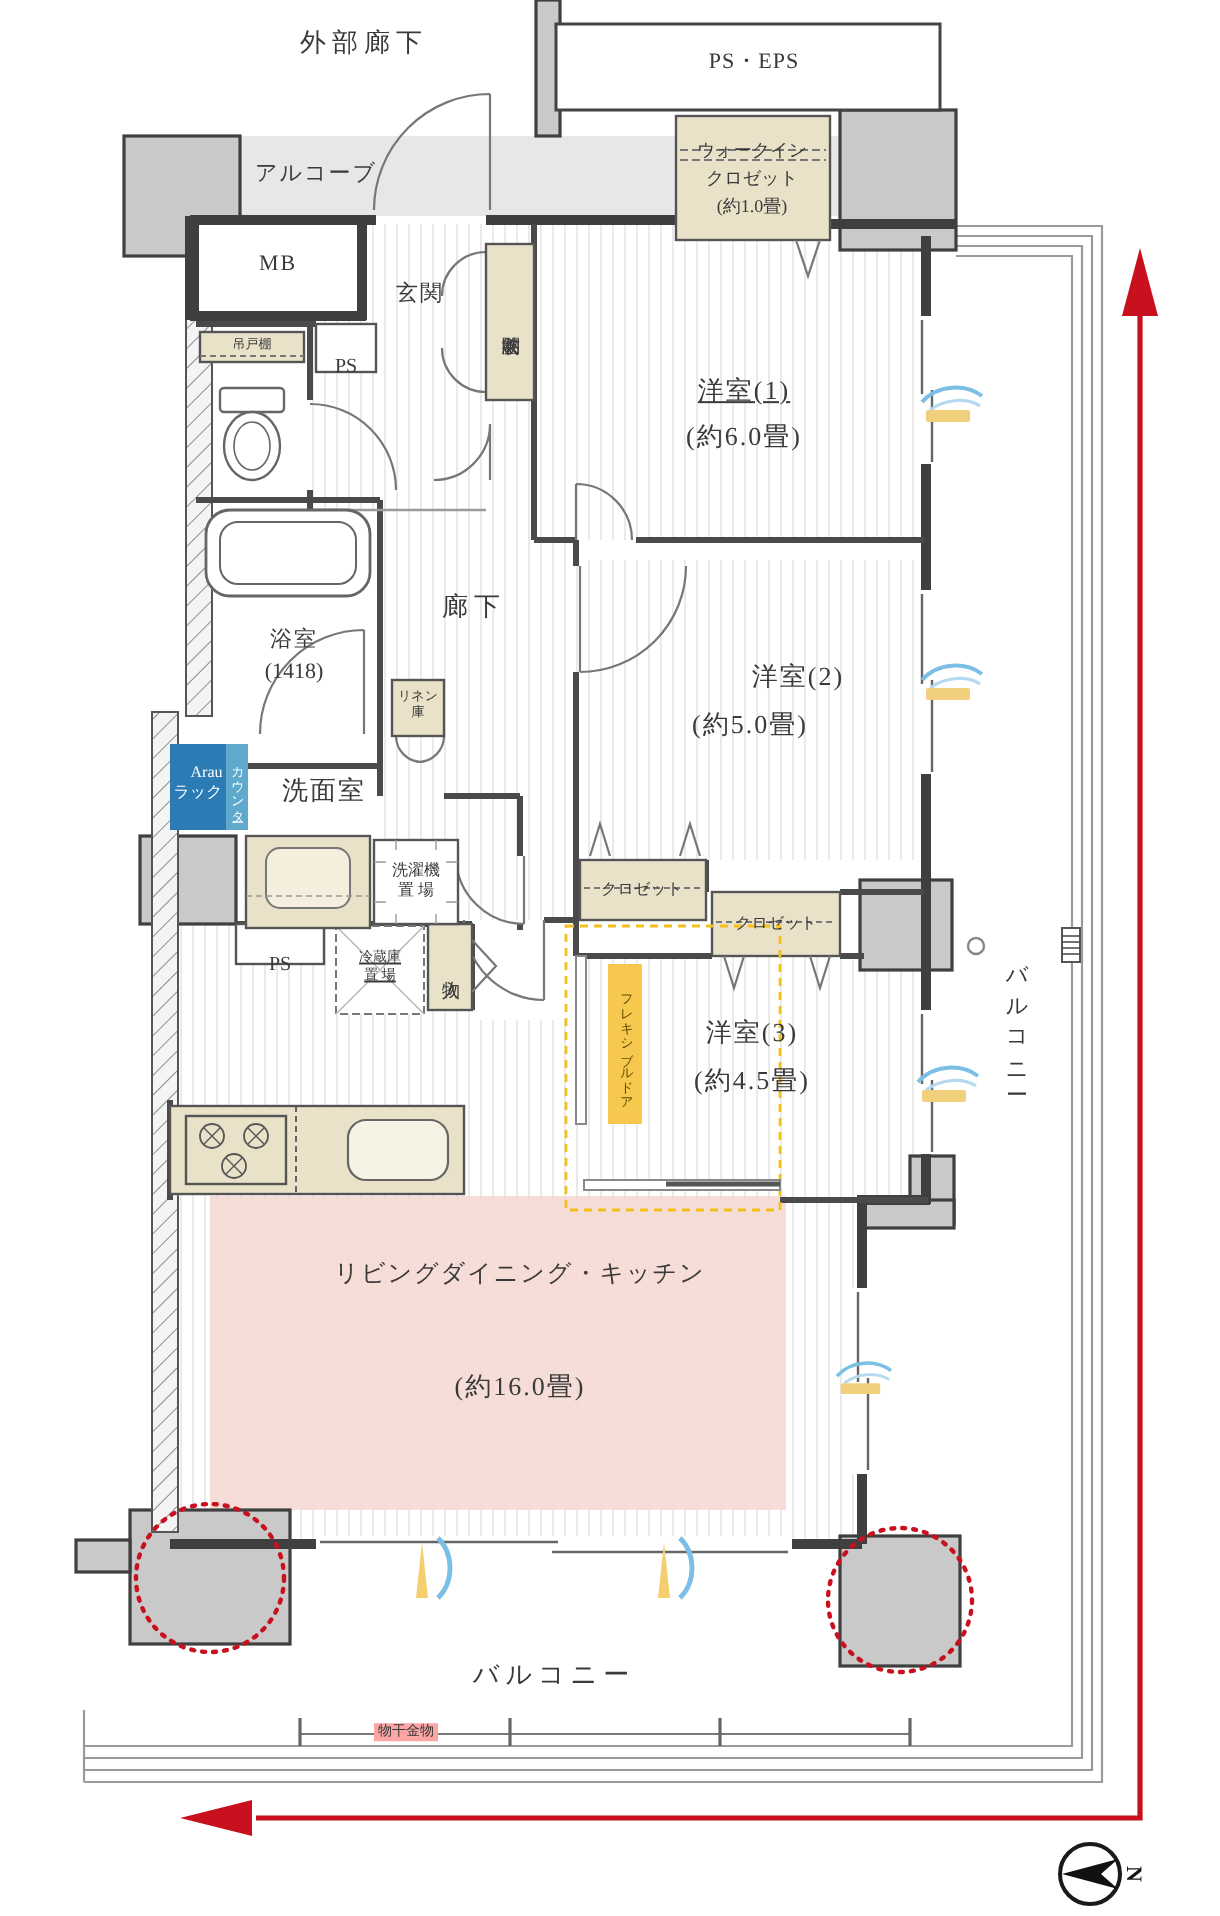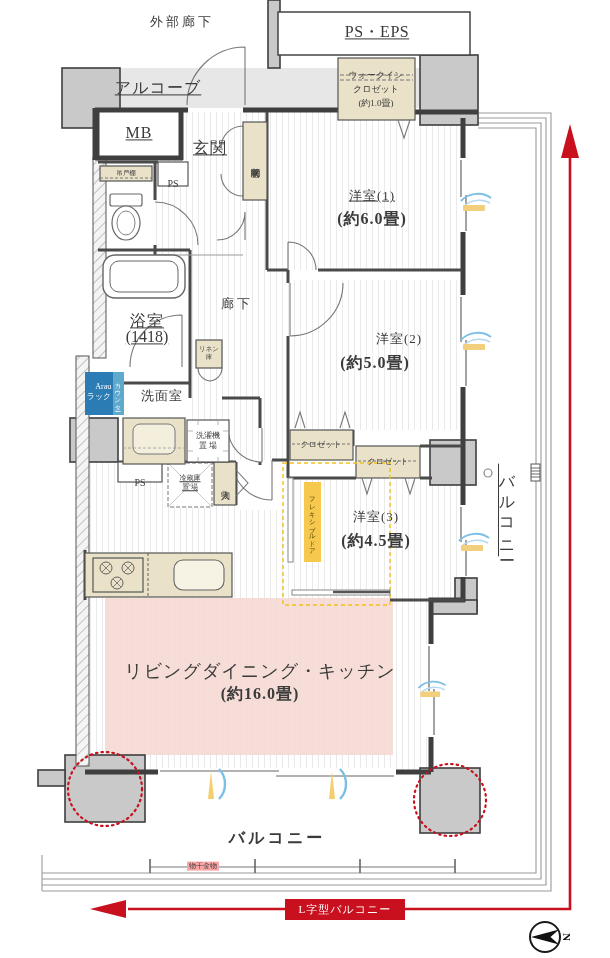--- a/index.html
+++ b/index.html
@@ -2,21 +2,21 @@
 <html><head>
 <meta charset="utf-8">
 <style>
   html,body{margin:0;padding:0;background:#fff;}
   #stage{position:relative;width:610px;height:958px;background:#fff;overflow:hidden;
          font-family:"Liberation Serif","DejaVu Serif",serif;color:#3a3a3a;}
   #plan-svg{position:absolute;left:0;top:0;}
   .lbl{position:absolute;transform:translate(-50%,-50%);text-align:center;
        white-space:pre-line;line-height:1.45;letter-spacing:1px;pointer-events:none;}
   .v{writing-mode:vertical-rl;text-orientation:upright;letter-spacing:2px;line-height:1;}
-  .s13{font-size:13px;} .s12{font-size:16px;font-weight:bold;} .s11{font-size:16px;text-decoration:underline;} .s10{font-size:10px;margin-top:11px;}
+  .s13{font-size:13px;} .s12{font-size:13px;} .s11{font-size:11px;} .s10{font-size:10px;margin-top:11px;}
   .s9{font-size:9px;letter-spacing:0;} .s8{font-size:8px;letter-spacing:0;line-height:1.3;}
   .s7{font-size:7px;letter-spacing:0;line-height:1.25;} .s65{font-size:6.5px;letter-spacing:0;line-height:1.2;}
   .white{color:#fff;}
   .redbox{position:absolute;background:#c8101e;color:#fff;display:flex;align-items:center;
           justify-content:center;font-size:11px;letter-spacing:1px;}
   .yellowbox{position:absolute;background:#f6c94e;display:flex;align-items:center;justify-content:center;}
   .whitebg{background:#fca5a5;padding:0 2px;}
 </style>
 </head>
 <body>
@@ -296,23 +296,20 @@
 
 <div class="lbl s13" style="left:376px;top:517px;">洋室(3)</div>
 <div class="lbl s12" style="left:376px;top:541px;">(約4.5畳)</div>
 
 <div class="yellowbox" style="left:304px;top:482px;width:17px;height:80px;">
   <span class="lbl s65 v" style="position:static;transform:none;color:#5a4a00;">フレキシブルドア</span>
 </div>
 
 <div class="lbl s11 v" style="left:507px;top:510px;letter-spacing:4px;">バルコニー</div>
 
-<div class="lbl" style="left:260px;top:671px;font-size:18px;">リビングダイニング・キッチン</div>
+<div class="lbl" style="left:260px;top:637px;font-size:12px;">リビングダイニング・キッチン</div>
 <div class="lbl s12" style="left:260px;top:694px;">(約16.0畳)</div>
 
 <div class="lbl s12" style="left:277px;top:838px;letter-spacing:3px;">バルコニー</div>
 <div class="lbl s7 whitebg" style="left:203px;top:866px;">物干金物</div>
 
-<div class="redbox" style="left:285px;top:899px;width:120px;height:21px;">
-  <span>L字型バルコニー</span>
+
 </div>
 
-</div>
-
 </body></html>

